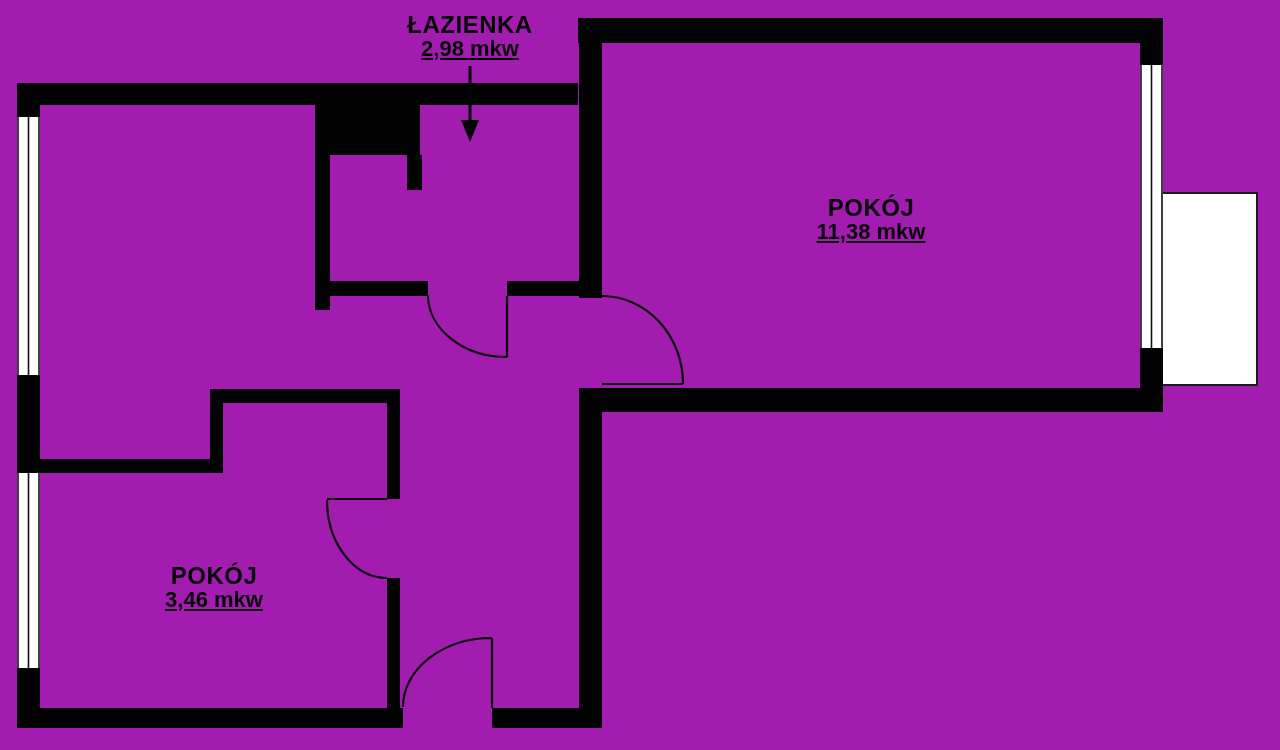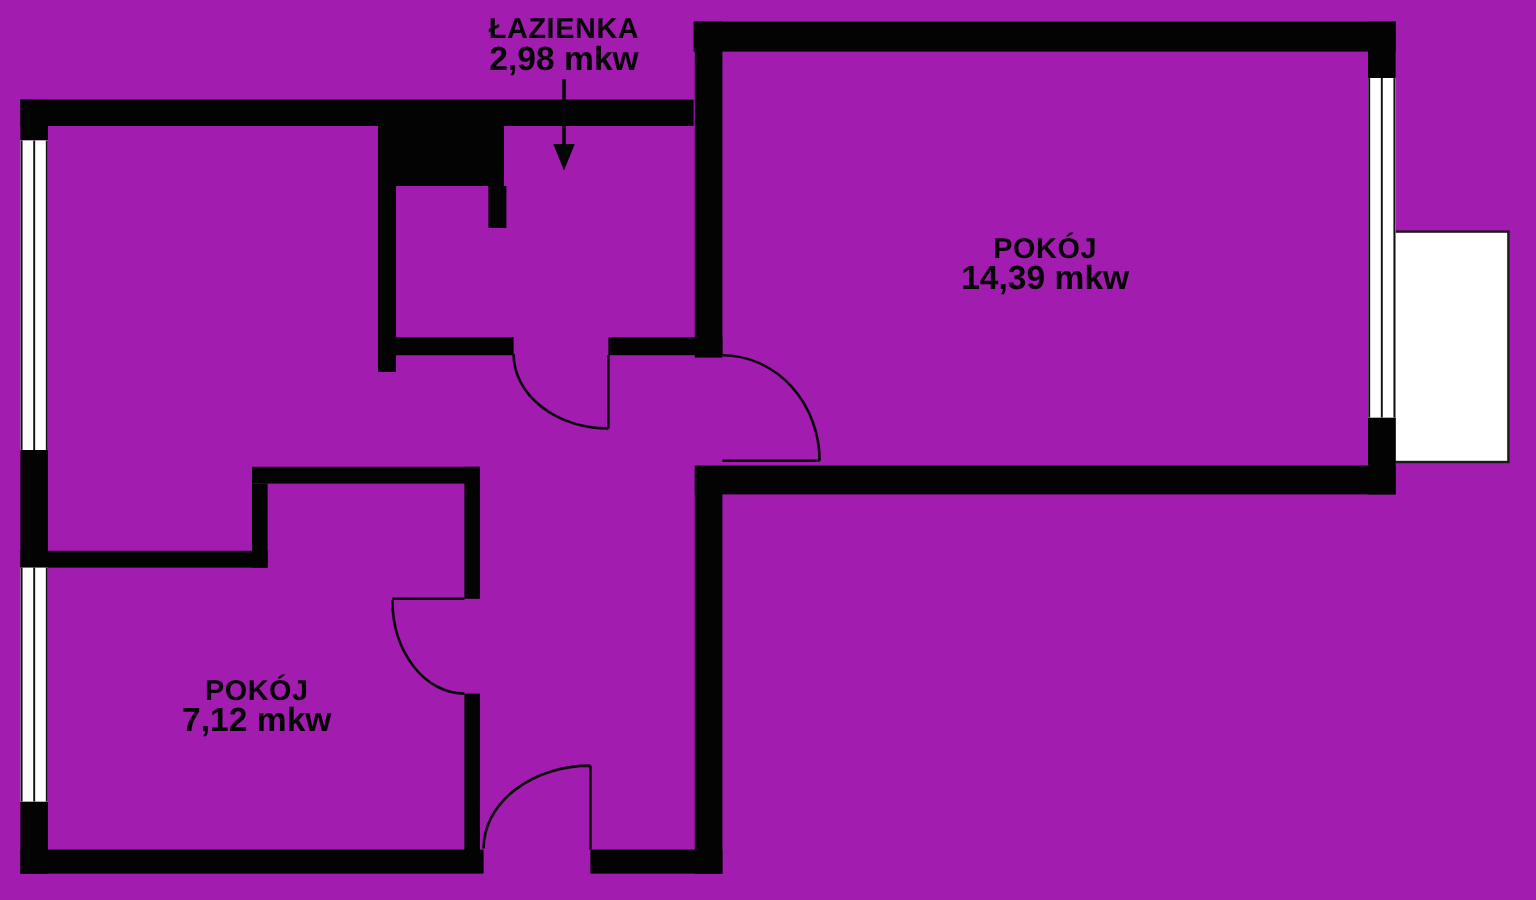--- a/index.html
+++ b/index.html
@@ -20,21 +20,21 @@
     transform: translateX(-50%);
     text-align: center;
     font-weight: bold;
     color: #060606;
     white-space: nowrap;
     display: flex;
     flex-direction: column;
     z-index: 2;
   }
   .room-label .rname { font-size: 24px; line-height: 25px; letter-spacing: 0.5px; }
-  .room-label .rarea { font-size: 28px; line-height: 24px; }
+  .room-label .rarea { font-size: 22px; line-height: 24px; text-decoration: underline; }
   .watermark {
     position: absolute;
     left: 647px; top: 338px;
     transform: translateX(-50%);
     font-size: 64px;
     font-weight: bold;
     letter-spacing: 14px;
     color: #c6c6c6;
     opacity: 0.95;
     z-index: 3;
@@ -108,22 +108,22 @@
   </svg>
 
   <div class="room-label" style="left:470px; top:12px;">
     <span class="rname">ŁAZIENKA</span>
     <span class="rarea">2,98 mkw</span>
   </div>
 
 
   <div class="room-label" style="left:871px; top:195px;">
     <span class="rname">POKÓJ</span>
-    <span class="rarea">14,39 mkw</span>
+    <span class="rarea">11,38 mkw</span>
   </div>
 
   <div class="room-label" style="left:214px; top:563px;">
     <span class="rname">POKÓJ</span>
-    <span class="rarea">7,12 mkw</span>
+    <span class="rarea">3,46 mkw</span>
   </div>
 
 
 </div>
 
 </body></html>

